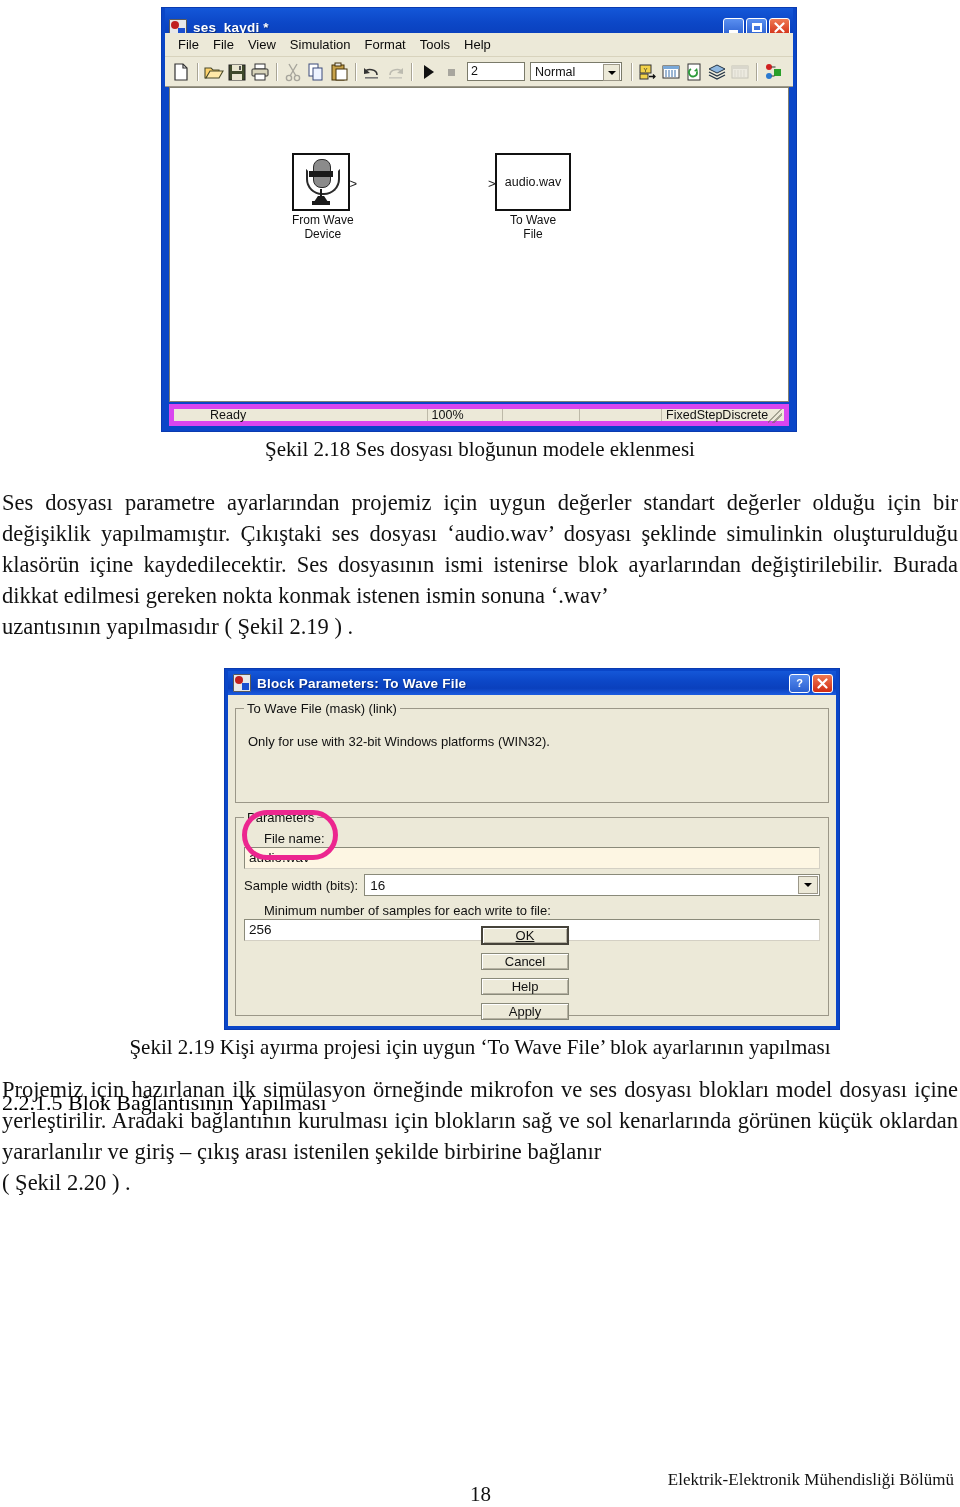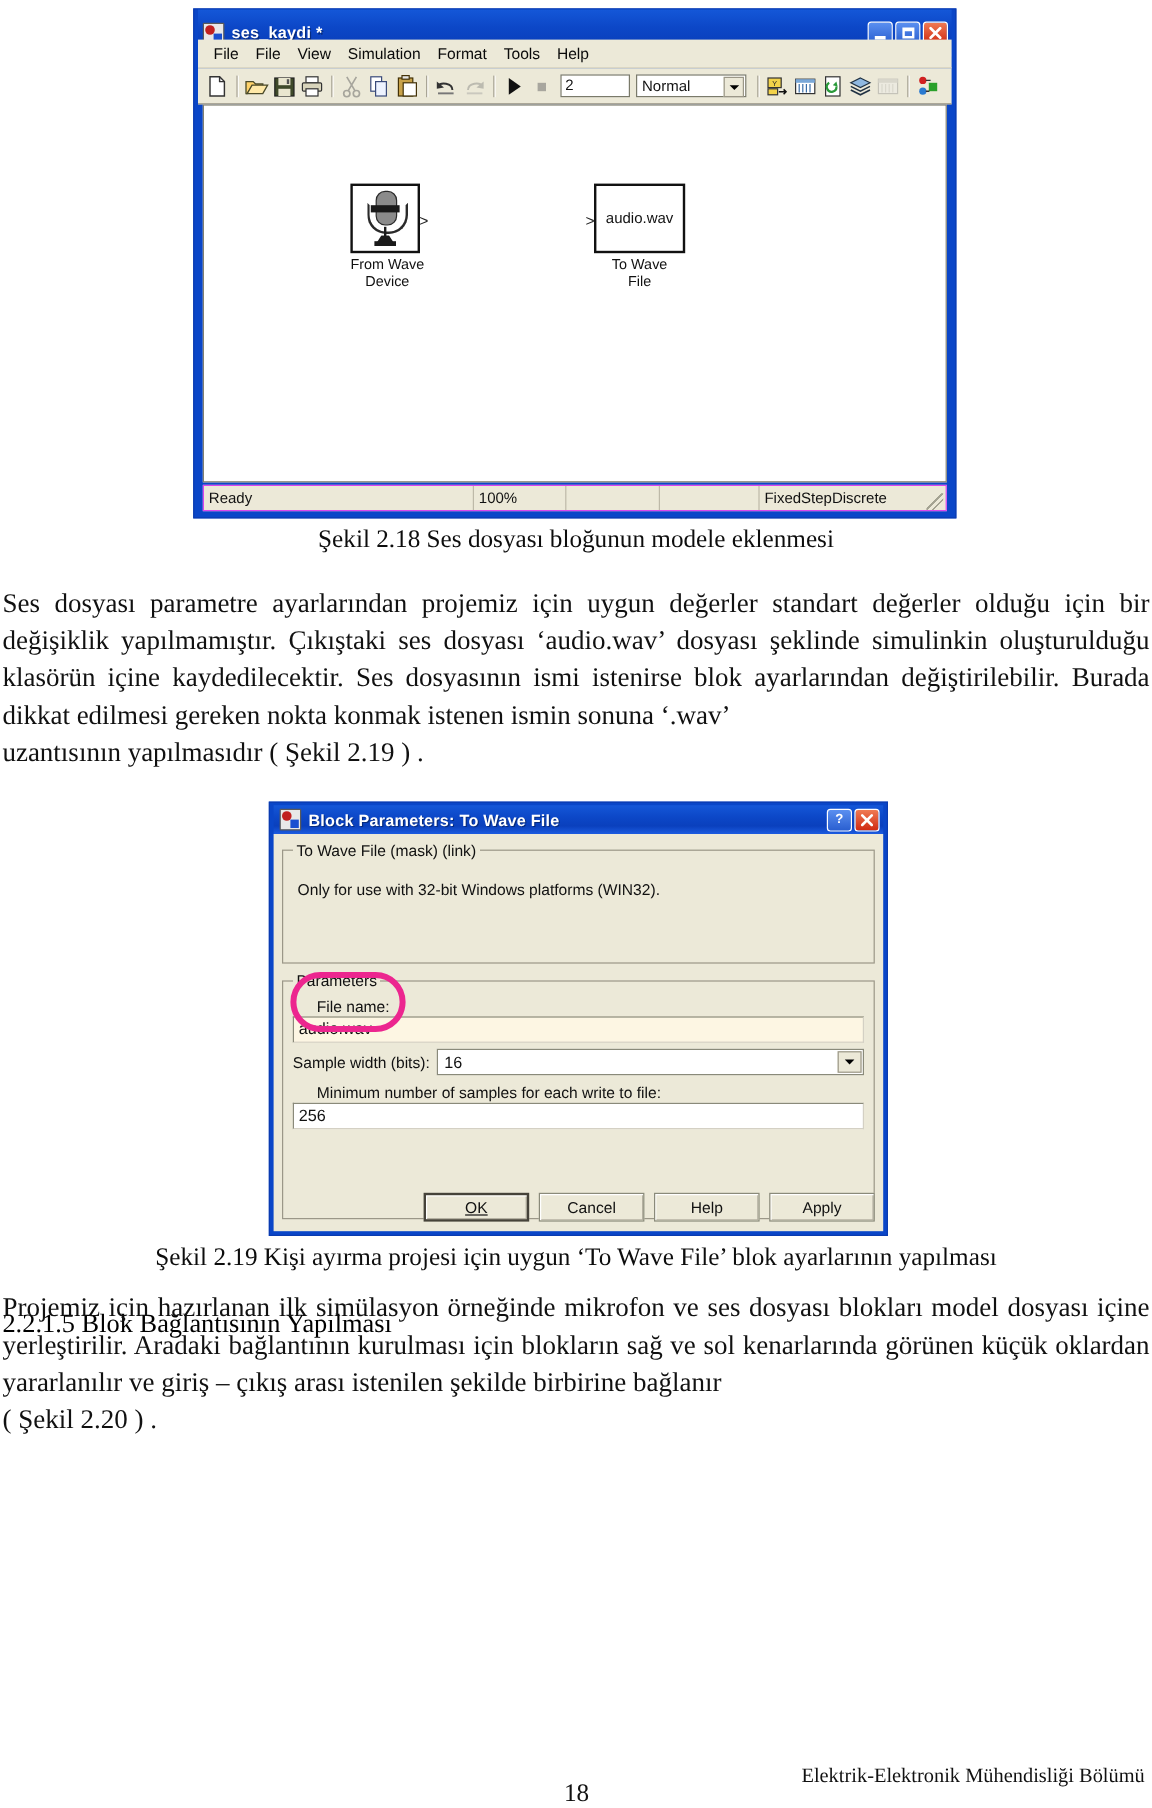--- a/index.html
+++ b/index.html
@@ -111,22 +111,23 @@
     border:1px solid #9b9788;display:flex;align-items:center;justify-content:center;
   }
   .caret-dn{width:0;height:0;border-left:4px solid transparent;border-right:4px solid transparent;border-top:4px solid #000;}
 
   .canvas{
     position:absolute;left:4px;top:79px;right:4px;bottom:26px;
     background:#ffffff;border:1px solid #828070;
   }
   .statusbar{
     position:absolute;left:4px;right:4px;bottom:2px;height:22px;
-    background:#ece9d8;border:1px solid #d946ef;display:flex;align-items:flex-end;
+    background:#ece9d8;border:5px solid #d946ef;display:flex;align-items:flex-start;
     box-sizing:border-box;
+    padding-left:32px;
   }
   .sb-cell{
     font-family:"Liberation Sans", sans-serif;font-size:12.5px;color:#111;
     padding-left:4px;height:100%;display:flex;align-items:center;
     border-right:1px solid #bdb9a8;box-sizing:border-box;
   }
   .sb-grip{
     width:14px;height:14px;margin-left:auto;margin-right:2px;opacity:.55;
     background:
       linear-gradient(135deg,transparent 44%,#6a6a5a 44%,#6a6a5a 52%,transparent 52%),
@@ -162,21 +163,21 @@
     clip-path:polygon(28% 0,72% 0,100% 100%,0 100%);
   }
   .mic .foot{position:absolute;left:8px;top:42px;width:18px;height:4px;background:#1a1a1a;}
   .wav-text{
     position:absolute;left:0;right:0;top:50%;transform:translateY(-50%);
     text-align:center;font-family:"Liberation Sans", sans-serif;font-size:12.5px;color:#111;
   }
 
   
   #block-params-dialog{
-    position:absolute;left:224px;top:668px;width:516px;height:362px;
+    position:absolute;left:224px;top:668px;width:616px;height:362px;
     background:#0a46c8;border:1px solid #0a3bb0;box-sizing:border-box;
     font-family:"Liberation Sans", sans-serif;
   }
   .dlg-title{
     position:absolute;left:3px;top:2px;right:3px;height:24px;
     background:linear-gradient(to bottom,#1457d8 0%,#0c47c7 42%,#0a40bd 72%,#1c5ce0 100%);
     display:flex;align-items:center;padding-left:5px;box-sizing:border-box;
   }
   .dlg-body{
     position:absolute;left:3px;top:26px;right:3px;bottom:3px;
@@ -207,22 +208,22 @@
   .combo{
     flex:1;height:22px;background:#fff;border:1px solid #8a8a7a;position:relative;
     font-family:"Liberation Sans", sans-serif;font-size:13.5px;color:#111;
     display:flex;align-items:center;padding-left:5px;box-sizing:border-box;
   }
   .combo .arrow{
     position:absolute;right:1px;top:1px;width:18px;bottom:1px;background:#ece9d8;
     border:1px solid #9b9788;display:flex;align-items:center;justify-content:center;
   }
   .dlg-buttons{
-    position:absolute;left:7px;right:7px;bottom:6px;height:26px;
-    display:flex;gap:8px;justify-content:flex-end;
+    position:absolute;left:7px;right:21px;bottom:6px;height:26px;
+    display:flex;gap:8px;justify-content:flex-end;align-items:center;flex-direction:column;
   }
   .dlgbtn{
     width:88px;height:24px;background:#ece9d8;border:1px solid #8a8a7a;
     box-shadow:inset 1px 1px 0 #fff, inset -1px -1px 0 #b5b1a2;
     font-family:"Liberation Sans", sans-serif;font-size:13px;color:#111;
     display:flex;align-items:center;justify-content:center;box-sizing:border-box;
   }
   .dlgbtn.default{border:2px solid #46433a;}
   .ul{text-decoration:underline;}
   .highlight-ring{

